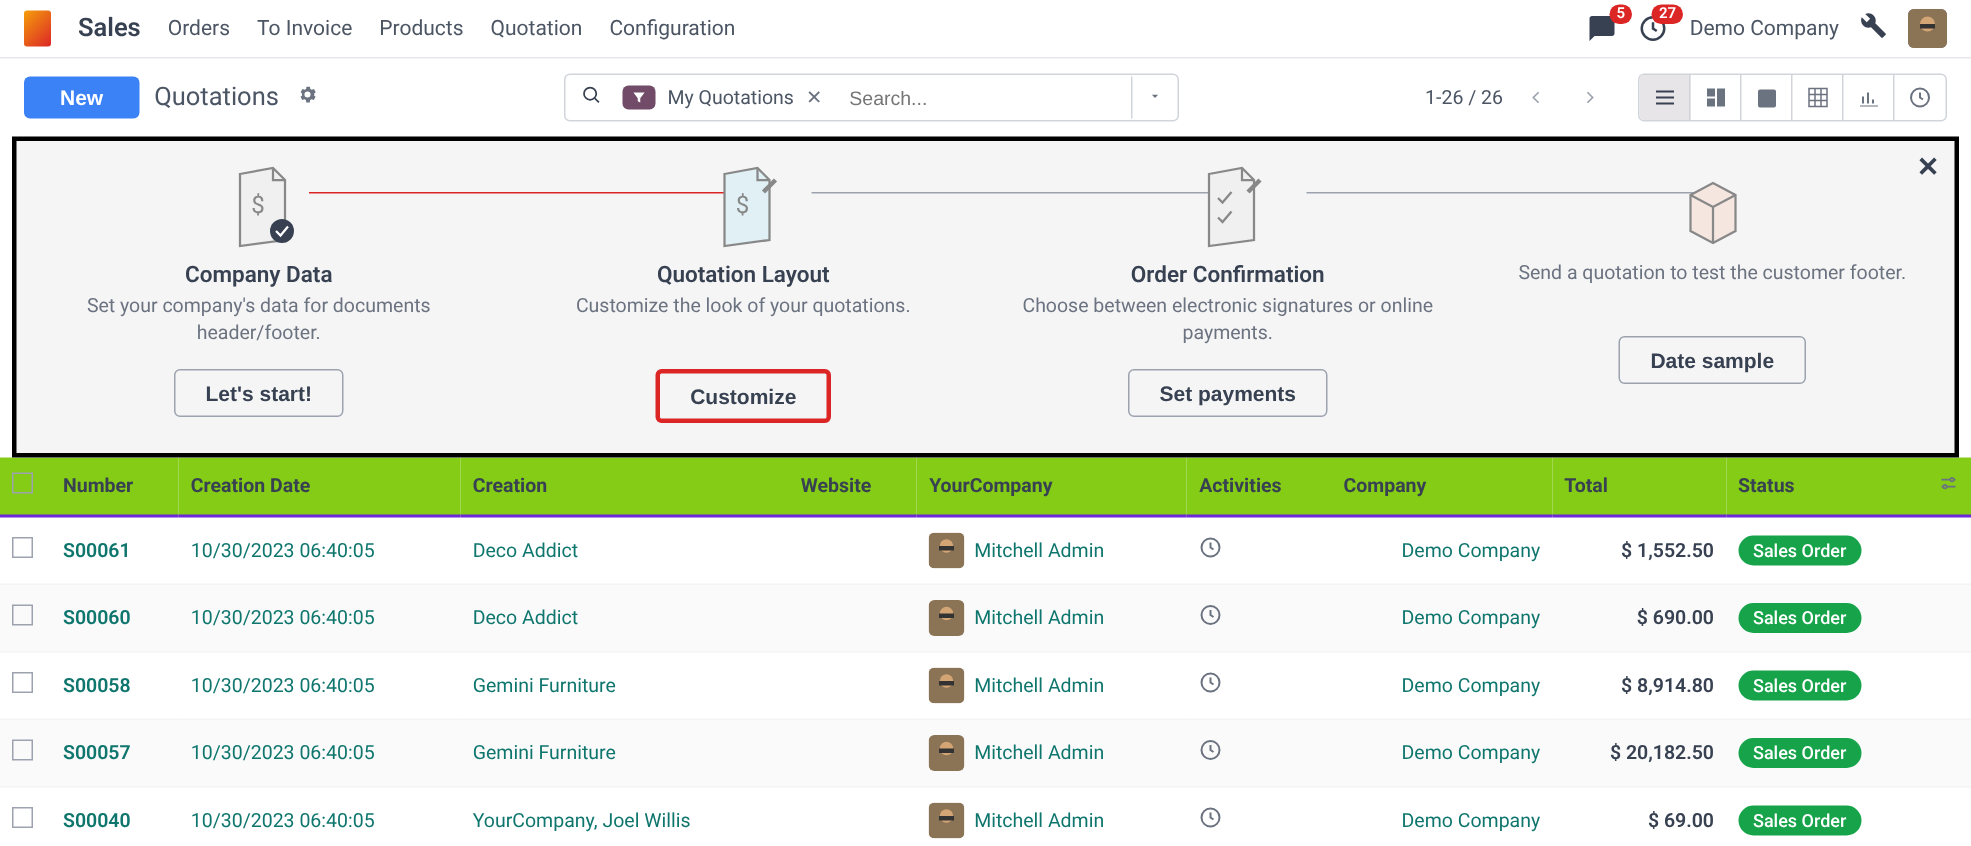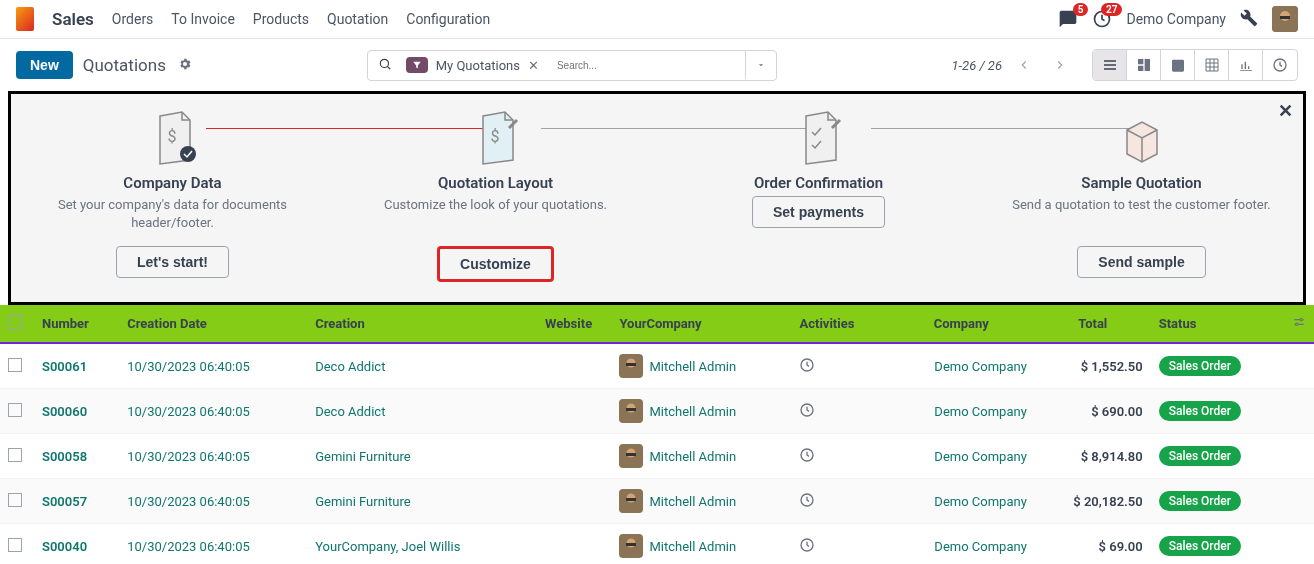--- a/index.html
+++ b/index.html
@@ -10,33 +10,33 @@
 .nav-link { color: #4b5563; cursor: pointer; }
 .nav-spacer { flex: 1; }
 .nav-right { display: flex; align-items: center; gap: 14px; }
 .badge-container { position: relative; display: flex; align-items: center; }
 .badge { position: absolute; top: -6px; right: -10px; background: #dc2626; color: #fff; font-size: 10px; font-weight: 600; border-radius: 8px; padding: 1px 5px; }
 .company-name { color: #4b5563; }
 .avatar { width: 26px; height: 26px; border-radius: 4px; background: #6b7280; display: flex; align-items: center; justify-content: center; overflow: hidden; }
 .avatar svg { width: 100%; height: 100%; }
 
 .toolbar { display: flex; align-items: center; padding: 10px 16px; gap: 10px; }
-.btn-new { background: #0369a1; color: #fff; border: none; padding: 6px 14px; border-radius: 4px; font-weight: 600; font-size: 14px; cursor: pointer; }
+.btn-new { background: #3b82f6; color: #fff; border: none; padding: 6px 24px; border-radius: 4px; font-weight: 600; font-size: 14px; cursor: pointer; }
 .breadcrumb { font-size: 17px; color: #4b5563; }
 .gear-small { color: #6b7280; cursor: pointer; margin-left: 2px; }
 .toolbar-center { flex: 1; display: flex; justify-content: center; }
 .search-wrap { display: flex; align-items: center; border: 1px solid #d1d5db; border-radius: 4px; overflow: hidden; width: 410px; }
 .search-icon-box { padding: 6px 10px; color: #6b7280; }
 .filter-chip { display: flex; align-items: center; background: #714b67; color: #fff; border-radius: 4px; padding: 3px 6px; margin: 0 4px; gap: 4px; font-size: 12px; }
 .chip-wrap { display: flex; align-items: center; gap: 4px; padding-right: 6px; }
 .chip-label { color: #4b5563; font-size: 13px; }
 .chip-x { color: #6b7280; cursor: pointer; font-size: 13px; padding: 0 4px; }
-.search-input { border: none; outline: none; flex: 1; padding: 6px 8px; font-size: 10px; color: #1d4ed8; }
+.search-input { border: none; outline: none; flex: 1; padding: 6px 8px; font-size: 13px; color: #1d4ed8; }
 .search-caret { border-left: 1px solid #d1d5db; padding: 6px 10px; color: #6b7280; cursor: pointer; }
-.toolbar-right { display: flex; align-items: center; gap: 18px; font-style: italic; }
+.toolbar-right { display: flex; align-items: center; gap: 18px; }
 .pager { display: flex; align-items: center; gap: 8px; color: #4b5563; font-size: 13px; }
 .pager-btn { width: 28px; height: 28px; display: flex; align-items: center; justify-content: center; color: #9ca3af; cursor: pointer; border-radius: 4px; }
 .view-switch { display: flex; border: 1px solid #d1d5db; border-radius: 4px; overflow: hidden; }
 .view-btn { width: 34px; height: 30px; display: flex; align-items: center; justify-content: center; color: #6b7280; cursor: pointer; border-right: 1px solid #d1d5db; }
 .view-btn:last-child { border-right: none; }
 .view-btn.active { background: #e8e5e9; color: #374151; }
 
 .onboard { border: 3px solid #000; margin: 0 8px; background: #f5f5f5; position: relative; padding: 16px 0 20px; }
 .onboard-close { position: absolute; top: 6px; right: 10px; font-size: 18px; font-weight: 700; cursor: pointer; }
 .onboard-steps { display: flex; }
@@ -47,21 +47,21 @@
 .step-line.l1 { left: 195px; width: 280px; }
 .step-line.l2 { left: 530px; width: 270px; }
 .step-line.l3 { left: 860px; width: 260px; }
 .step-title { font-weight: 600; font-size: 15px; color: #374151; margin-bottom: 4px; }
 .step-desc { font-size: 13px; color: #6b7280; line-height: 1.4; margin-bottom: 14px; min-height: 36px; }
 .step-btn { border: 1px solid #9ca3af; background: #f5f5f5; padding: 7px 20px; border-radius: 4px; font-size: 14px; color: #374151; cursor: pointer; font-weight: bold; }
 .step-btn.highlight { border: 3px solid #dc2626; }
 
 .tbl { width: 100%; border-collapse: collapse; }
 .tbl th { text-align: left; padding: 10px 8px; font-weight: 700; font-size: 13px; color: #374151; border-bottom: 2px solid #6d28d9; background: #84cc16; }
-.tbl th.r { text-align: center; }
+.tbl th.r { text-align: left; }
 .tbl td { padding: 10px 8px; border-bottom: 1px solid #f3f4f6; font-size: 13px; color: #374151; vertical-align: middle; }
 .tbl td.r { text-align: right; }
 .tbl tr:nth-child(even) td { background: #fafafa; }
 .chk { width: 14px; height: 14px; border: 1px solid #9ca3af; display: inline-block; }
 .link-teal { color: #0f766e; cursor: pointer; }
 .num-bold { font-weight: 600; color: #0f766e; cursor: pointer; margin-top: 36px; }
 .sp-cell { display: flex; align-items: center; gap: 6px; }
 .sp-avatar { width: 24px; height: 24px; border-radius: 4px; overflow: hidden; }
 .clock { color: #6b7280; }
 .total-bold { font-weight: 600; }
@@ -229,32 +229,32 @@
     <div class="step">
       <div class="step-icon">
         <svg width="50" height="56" viewBox="0 0 50 56">
             <path d="M12 6 L34 2 L42 10 L42 50 L12 54 Z" fill="#f0f0f0" stroke="#888" stroke-width="1.5"></path>
             <path d="M34 2 L34 10 L42 10" fill="none" stroke="#888" stroke-width="1.5"></path>
             <path d="M18 22 L21 25 L27 18 M18 35 L21 38 L27 31" stroke="#888" stroke-width="1.5" fill="none"></path>
             <path d="M38 18 L46 10" stroke="#888" stroke-width="3"></path>
           </svg>
       </div>
       <div class="step-title">Order Confirmation</div>
+      <div class="step-desc">Choose between electronic signatures or online payments.</div>
       <button class="step-btn">Set payments</button>
     </div>
     <div class="step">
       <div class="step-icon">
         <svg width="50" height="56" viewBox="0 0 50 56">
             <path d="M10 20 L25 12 L40 20 L40 44 L25 52 L10 44 Z" fill="#f5e6e0" stroke="#888" stroke-width="1.5"></path>
             <path d="M10 20 L25 28 L40 20 M25 28 L25 52" stroke="#888" stroke-width="1.5" fill="none"></path>
           </svg>
       </div>
-      <div class="step-title">Sample Quotation</div>
       <div class="step-desc">Send a quotation to test the customer footer.</div>
-      <button class="step-btn">Send sample</button>
+      <button class="step-btn">Date sample</button>
     </div>
   </div>
 </div>
 
 <table class="tbl">
   <thead>
     <tr>
       <th style="width:34px;"><span class="chk"></span></th>
       <th>Number</th>
       <th>Creation Date</th>

